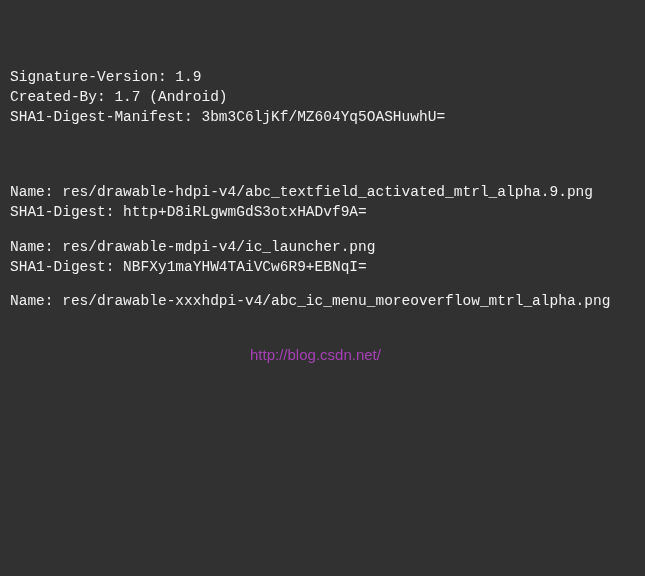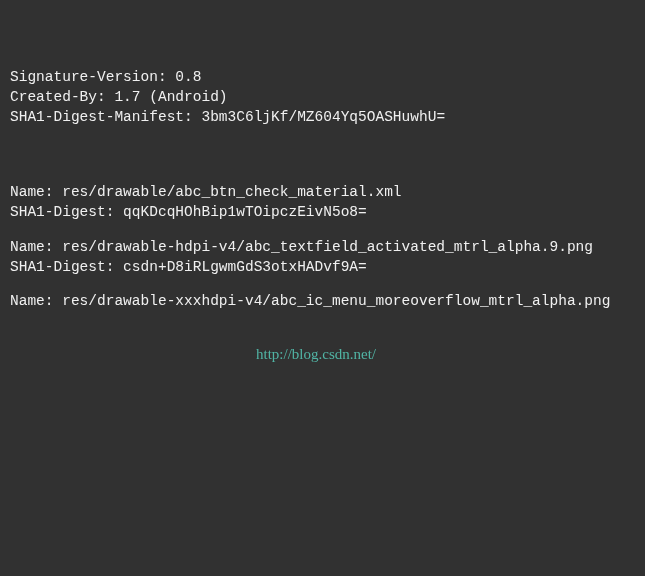--- a/index.html
+++ b/index.html
@@ -19,40 +19,40 @@
   .container {
     padding: 6px 10px;
     white-space: pre;
   }
   .line { white-space: pre; }
   .block { margin-bottom: 0.95em; }
   .block:last-child { margin-bottom: 0; }
   .watermark {
     position: absolute;
     top: 344px;
-    left: 256px;
-    color: #5eead4;
-    font-family: Liberation Serif, serif;
+    left: 250px;
+    color: #d946ef;
+    font-family: Liberation Sans, sans-serif;
     font-size: 15px;
     opacity: 0.7;
     pointer-events: none;
     white-space: nowrap;
   }
 </style>
 </head>
 <body>
 
 <div class="container">
 
 <div class="block">
-<span class="line"><span>Signature-Version</span>: <span>0.8</span></span>
+<span class="line"><span>Signature-Version</span>: <span>1.9</span></span>
 <span class="line"><span>Created-By</span>: <span>1.7 (Android)</span></span>
 <span class="line"><span>SHA1-Digest-Manifest</span>: <span>3bm3C6ljKf/MZ604Yq5OASHuwhU=</span></span>
 </div>
 
-<div id="entries"><div class="block"><span class="line">Name: res/drawable/abc_btn_check_material.xml</span>
-<span class="line">SHA1-Digest: qqKDcqHOhBip1wTOipczEivN5o8=</span></div><div class="block"><span class="line">Name: res/drawable-hdpi-v4/abc_textfield_activated_mtrl_alpha.9.png</span>
-<span class="line">SHA1-Digest: csdn+D8iRLgwmGdS3otxHADvf9A=</span></div><div class="block"><span class="line">Name: res/drawable-xxxhdpi-v4/abc_ic_menu_moreoverflow_mtrl_alpha.png</span>
+<div id="entries"><div class="block"><span class="line">Name: res/drawable-hdpi-v4/abc_textfield_activated_mtrl_alpha.9.png</span>
+<span class="line">SHA1-Digest: http+D8iRLgwmGdS3otxHADvf9A=</span></div><div class="block"><span class="line">Name: res/drawable-mdpi-v4/ic_launcher.png</span>
+<span class="line">SHA1-Digest: NBFXy1maYHW4TAiVCw6R9+EBNqI=</span></div><div class="block"><span class="line">Name: res/drawable-xxxhdpi-v4/abc_ic_menu_moreoverflow_mtrl_alpha.png</span>
 </div></div>
 
 </div>
 
 <div class="watermark">http://blog.csdn.net/</div>
 
 </body></html>

